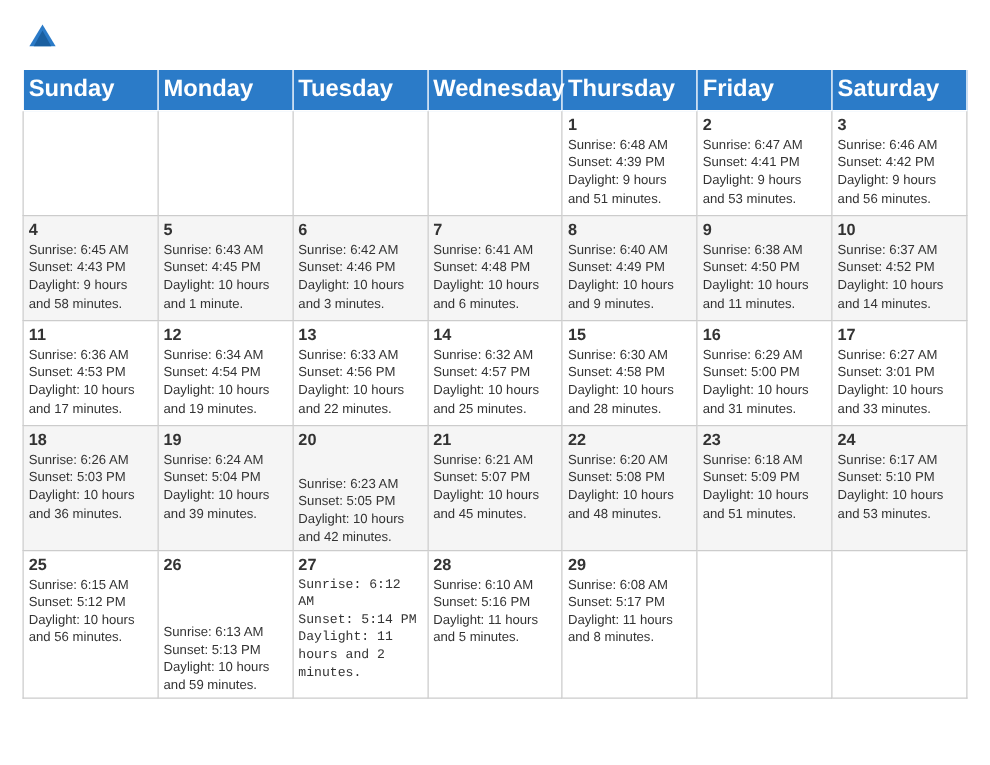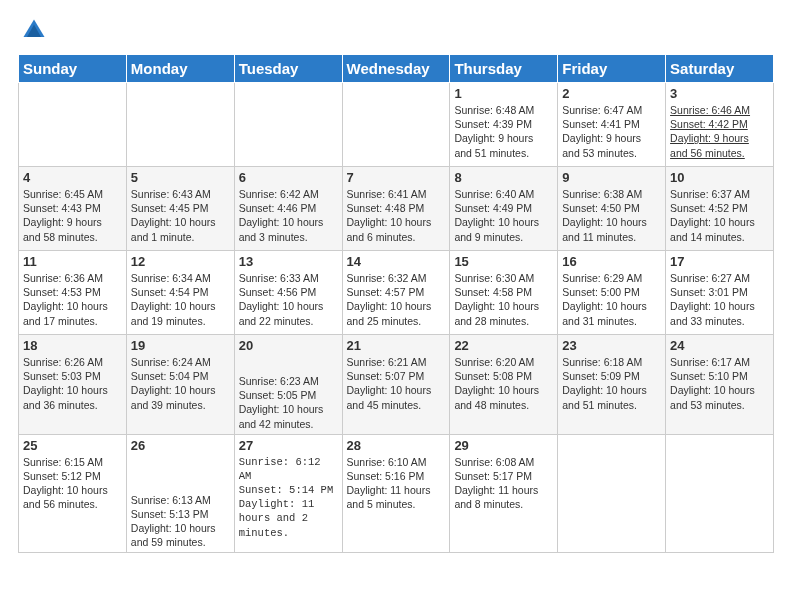--- a/index.html
+++ b/index.html
@@ -53,21 +53,21 @@
       margin-top: 2px;
     }
     .calendar-table {
       width: 100%;
       border-collapse: collapse;
       table-layout: fixed;
     }
     .calendar-table th {
       background: #2b7bc8;
       color: #fff;
-      font-size: 15px;
+      font-size: 19px;
       font-weight: bold;
       padding: 5px 4px;
       text-align: left;
       border: 1px solid #fff;
     }
     .calendar-table td {
       border: 1px solid #ccc;
       vertical-align: top;
       padding: 3px 4px;
       font-size: 10.5px;
@@ -144,21 +144,21 @@
 Daylight: 9 hours and 51 minutes.</div>
           </td>
           <td>
             <span class="day-num">2</span>
             <div class="day-info" style="white-space: pre-line;">Sunrise: 6:47 AM
 Sunset: 4:41 PM
 Daylight: 9 hours and 53 minutes.</div>
           </td>
           <td>
             <span class="day-num">3</span>
-            <div class="day-info" style="white-space: pre-line; text-decoration: underline;">Sunrise: 6:46 AM
+            <div class="day-info" style="white-space: pre-line;">Sunrise: 6:46 AM
 Sunset: 4:42 PM
 Daylight: 9 hours and 56 minutes.</div>
           </td>
         </tr>
         <tr>
           <td>
             <span class="day-num">4</span>
             <div class="day-info" style="white-space: pre-line;">Sunrise: 6:45 AM
 Sunset: 4:43 PM
 Daylight: 9 hours and 58 minutes.</div>

